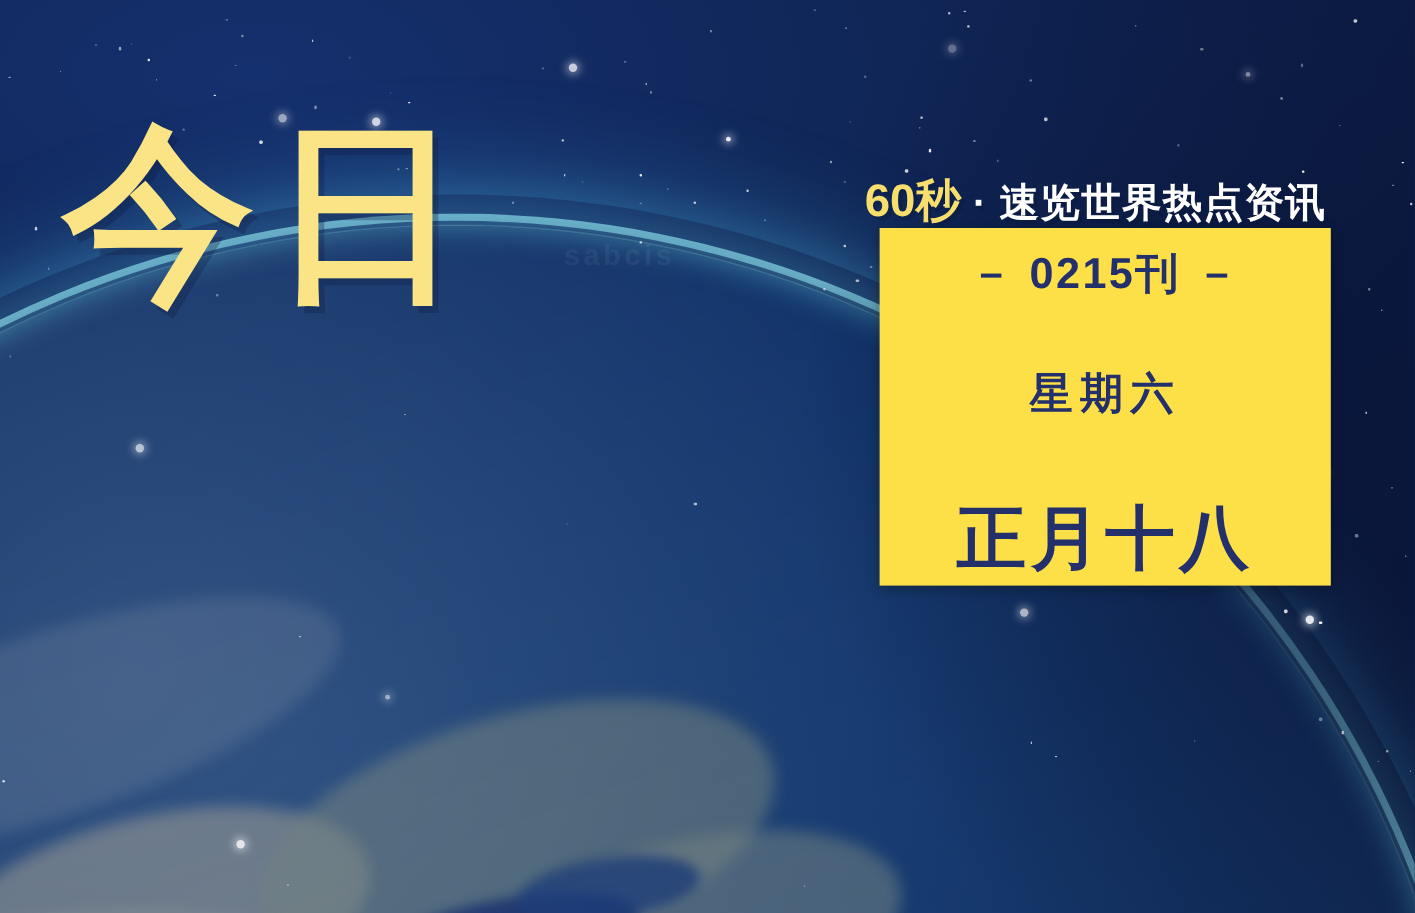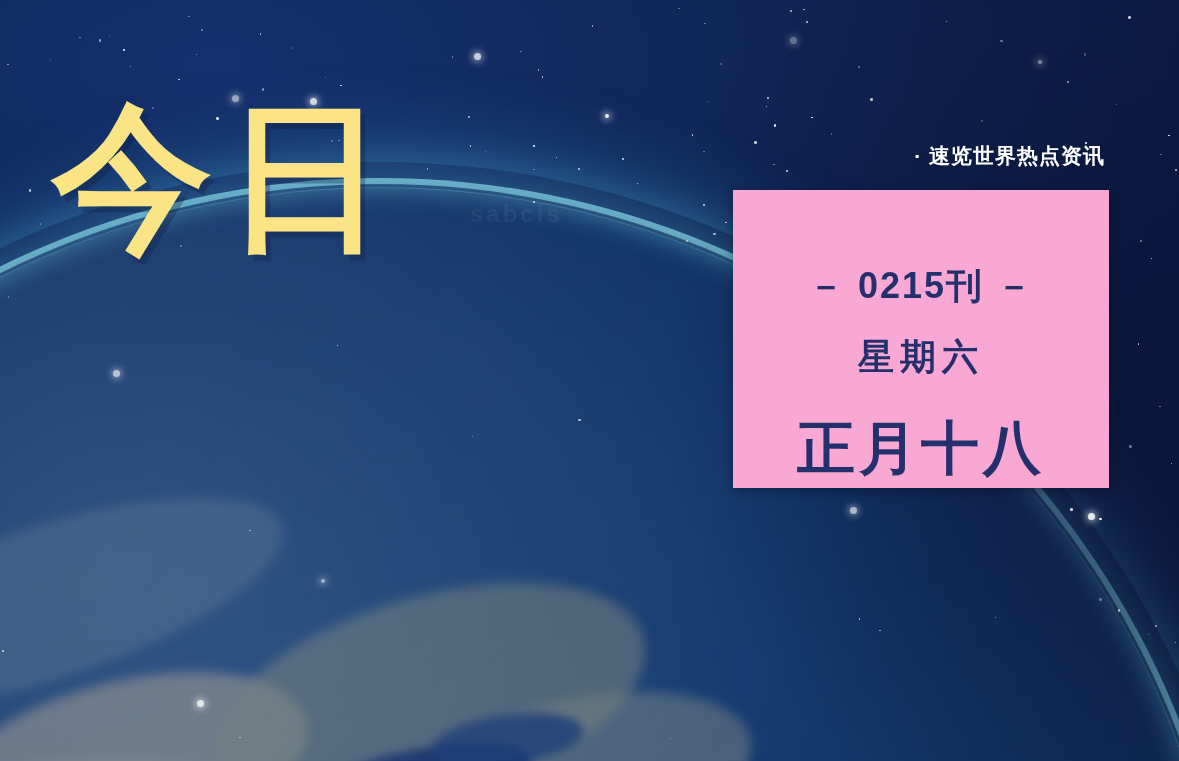--- a/index.html
+++ b/index.html
@@ -125,32 +125,32 @@
 
   
   .sixty{
     position:absolute;
     right:74px; top:142px;
     display:flex;align-items:baseline;
     white-space:nowrap;
     text-shadow:3px 3px 0 rgba(10,22,58,.35);
   }
   .sixty .num{color:#f7de6d;font-size:38px;font-weight:700;letter-spacing:0px;}
-  .sixty .rest{color:#ffffff;font-size:21px;font-weight:700;margin-left:0;letter-spacing:1px;}
+  .sixty .rest{color:#ffffff;font-size:33px;font-weight:700;margin-left:10px;letter-spacing:1px;}
 
   
   .card{
     position:absolute;
     left:733px; top:190px;
     width:376px; height:298px;
-    background:#f9a8d4;
+    background:#fde047;
     color:#24306b;
     box-shadow:0 3px 10px rgba(0,0,0,.30);
     display:flex;flex-direction:column;
-    align-items:center;justify-content:flex-end;
+    align-items:center;justify-content:space-between;
     padding-top:14px;
   }
   .card .issue{
     font-size:36px;font-weight:700;letter-spacing:2px;white-space:nowrap;
   }
   .card .weekday{
     font-size:36px;font-weight:700;letter-spacing:6px;margin-top:22px;white-space:nowrap;
   }
   .card .lunar{
     font-size:58px;font-weight:700;letter-spacing:4px;margin-top:28px;white-space:nowrap;
@@ -353,20 +353,21 @@
     </div>
 
   <div class="wm">sabcis</div>
 
   <div class="title-block">
     <div class="t-line t-today">今日</div>
   </div>
 
 
   <div class="sixty">
+    <span class="num">60秒</span>
     <span class="rest">· 速览世界热点资讯</span>
   </div>
 
   <div class="card">
     <div class="issue">－ 0215刊 －</div>
     <div class="weekday">星期六</div>
     <div class="lunar">正月十八</div>
   </div>
 
 

